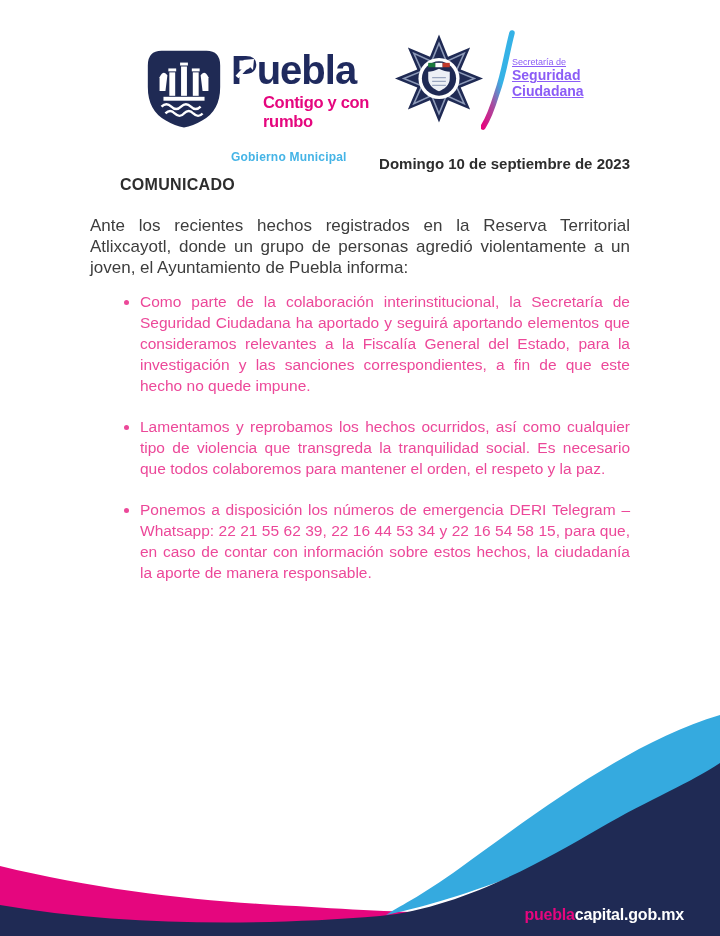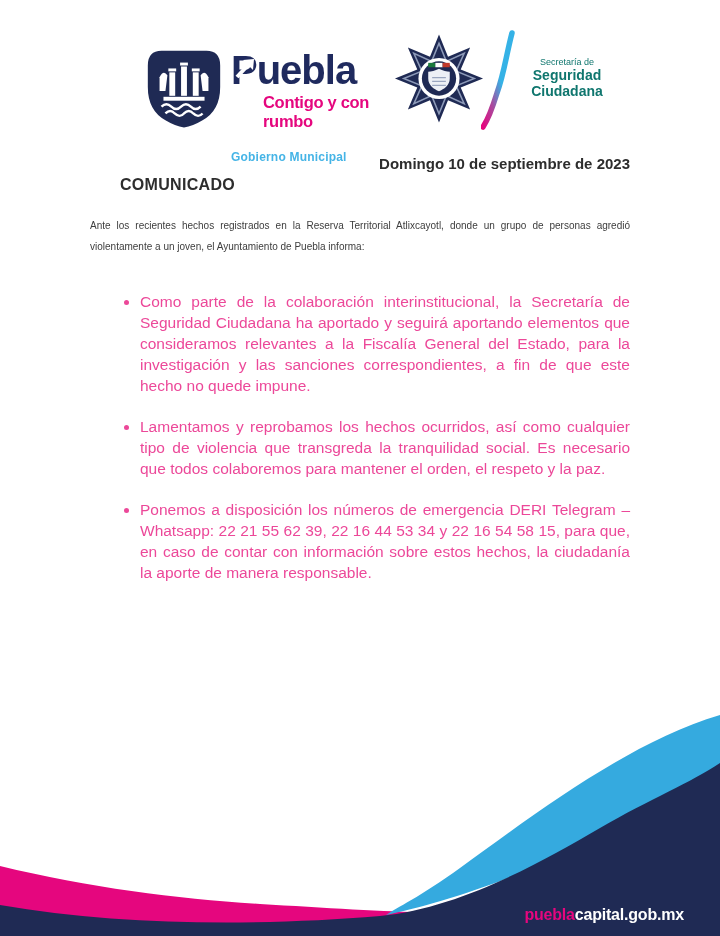--- a/index.html
+++ b/index.html
@@ -21,38 +21,38 @@
     font-size:40px; font-weight:bold; color:#1f2a5e;
     letter-spacing:-1px; line-height:1; position:relative;
   }
   .brand-arrow { position:absolute; left:3px; top:6px; width:24px; height:24px; }
   .brand-tagline { font-size:16.5px; font-weight:bold; color:#e5067e; margin-top:3px; letter-spacing:-0.3px;margin-left:32px; }
   .brand-sub { font-size:12px; font-weight:bold; color:#45b4e6; margin-top:19px; letter-spacing:0.2px; }
   .star-badge { position:absolute; left:393px; top:32px; width:92px; height:93px; }
   .swoosh { position:absolute; left:481px; top:30px; width:36px; height:100px; }
   .ssc-block {
     position:absolute; left:512px; top:57px; width:110px;
-    text-align:center; color:#0f766e; line-height:1.15;
+    color:#8b5cf6; line-height:1.15;text-decoration:underline;
   }
   .ssc-line1 { font-size:9px; }
   .ssc-line2, .ssc-line3 { font-size:14px; font-weight:bold; }
 
   
   .doc-date {
     position:absolute; left:90px; top:145px; width:540px;
     text-align:right; font-size:15px; font-weight:bold; color:#2d2d2d;margin-top:10px;
   }
   .doc-title {
     position:absolute; left:90px; top:176px; width:540px;
     text-align:left; font-size:16px; font-weight:bold; color:#2d2d2d;
     letter-spacing:0.3px; padding-left:30px;
   }
   .doc-intro {
     position:absolute; left:90px; top:215px; width:540px;
-    font-size:10px; color:#3d3d3d; line-height:21px; text-align:justify;
+    font-size:17px; color:#3d3d3d; line-height:21px; text-align:justify;
   }
   .doc-bullets {
     position:absolute; left:90px; top:291px; width:540px;
     list-style-position:outside; padding-left:50px;
   }
   .doc-bullets li {
     font-size:15.5px; color:#ec4899; line-height:21px;
     text-align:justify; margin-bottom:20px;
   }
 

